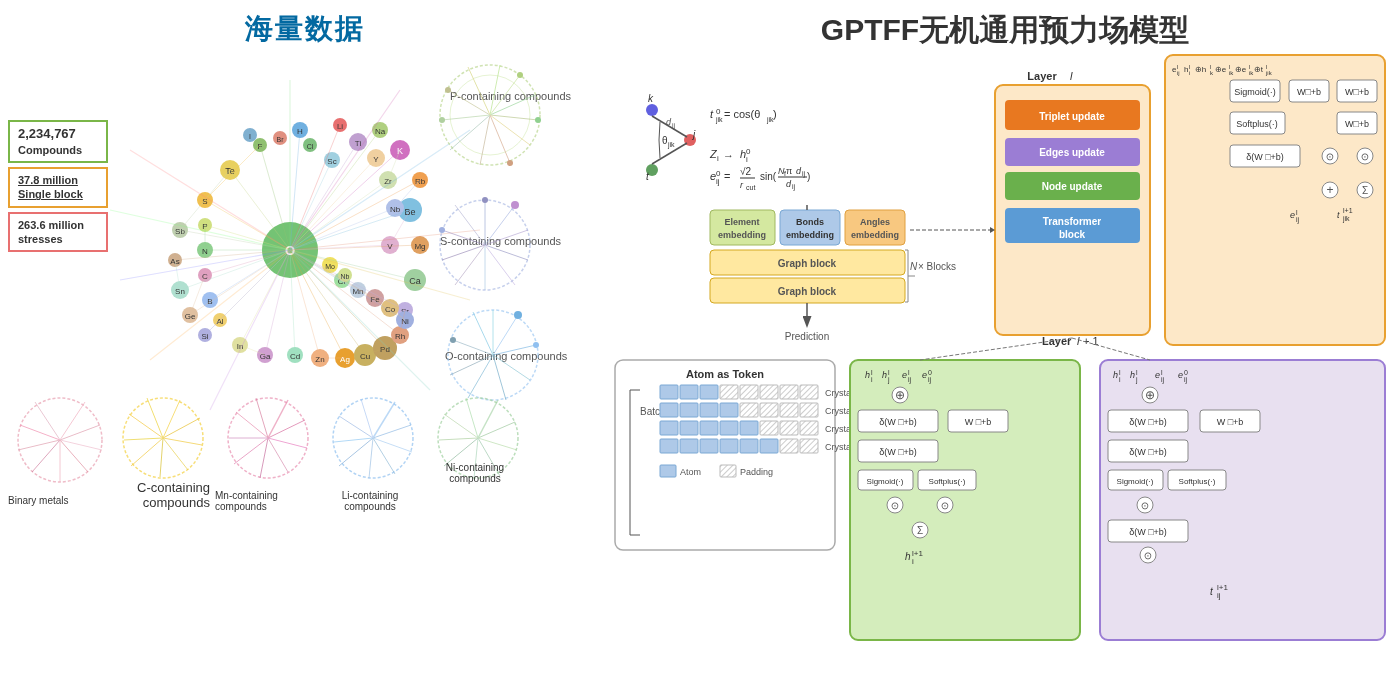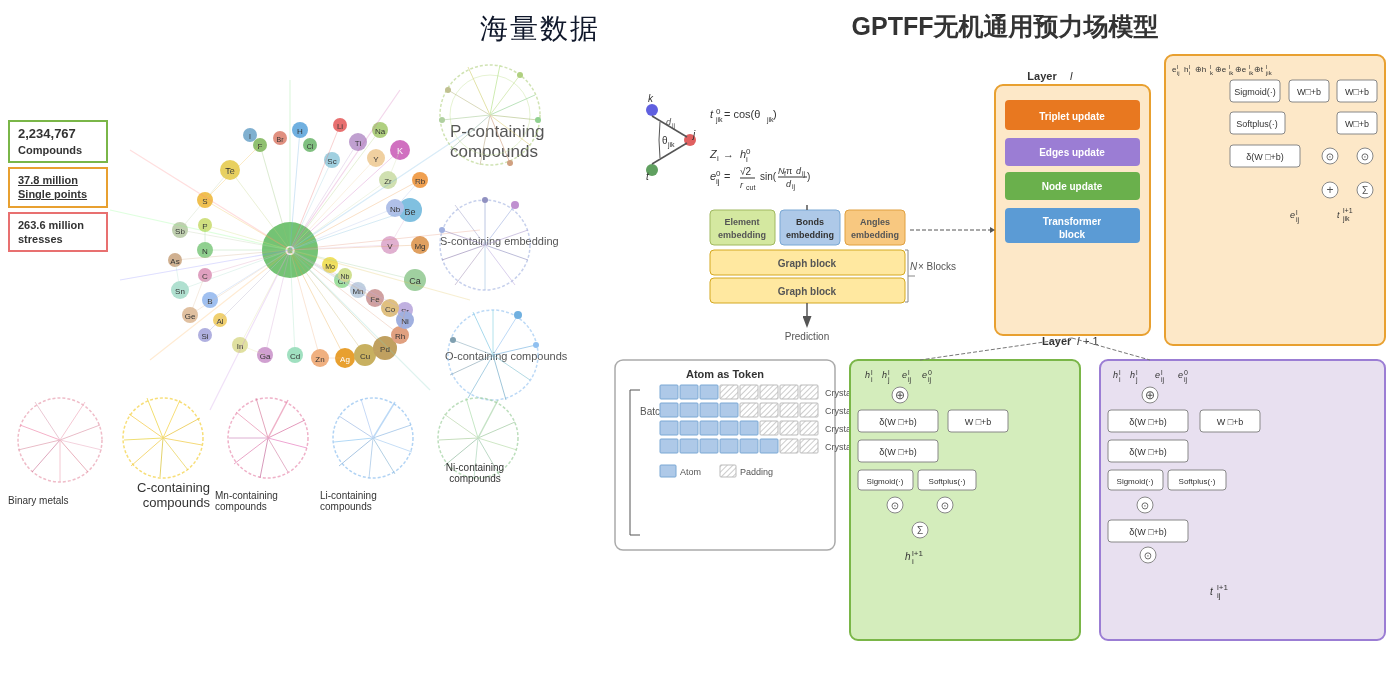--- a/index.html
+++ b/index.html
@@ -21,24 +21,24 @@
 
     
     .left-section {
       width: 610px;
       height: 700px;
       position: relative;
       padding: 10px;
     }
 
     .left-title {
-      text-align: right;
+      text-align: center;
       font-size: 28px;
-      font-weight: normal;
-      color: #0f172a;
+      font-weight: bold;
+      color: #0369a1;
       margin-bottom: 5px;
       letter-spacing: 2px;
     }
 
     
     .stats-boxes {
       position: absolute;
       top: 120px;
       left: 8px;
       display: flex;
@@ -66,21 +66,21 @@
     
     .right-section {
       width: 790px;
       height: 700px;
       position: relative;
       padding: 10px 5px;
     }
 
     .right-title {
       text-align: center;
-      font-size: 25px;
+      font-size: 30px;
       font-weight: bold;
       color: #333;
       margin-bottom: 8px;
     }
 
     
     .network-svg {
       position: absolute;
       top: 50px;
       left: 50px;
@@ -96,21 +96,21 @@
   <div class="left-section">
     <div class="left-title">海量数据</div>
 
     <div class="stats-boxes">
       <div class="stat-box green">
         <div style="font-size:13px;">2,234,767</div>
         <div>Compounds</div>
       </div>
       <div class="stat-box orange">
         <div>37.8 million</div>
-        <div>Single points</div>
+        <div>Single block</div>
       </div>
       <div class="stat-box pink">
         <div>263.6 million</div>
         <div>stresses</div>
       </div>
     </div>
 
     <svg class="network-svg" viewBox="0 0 500 400">
 
       <circle cx="240" cy="200" r="28" fill="#5cb85c" opacity="0.85"></circle>
@@ -275,23 +275,23 @@
         <line x1="240" y1="200" x2="160" y2="360" stroke="#c080e0"></line>
         <line x1="240" y1="200" x2="380" y2="340" stroke="#80d0c0"></line>
         <line x1="240" y1="200" x2="420" y2="250" stroke="#e0c050"></line>
         <line x1="240" y1="200" x2="430" y2="180" stroke="#e08060"></line>
         <line x1="240" y1="200" x2="420" y2="80" stroke="#60b0e0"></line>
         <line x1="240" y1="200" x2="350" y2="40" stroke="#d060b0"></line>
         <line x1="240" y1="200" x2="240" y2="30" stroke="#80e080"></line>
       </g>
     </svg>
 
-    <div style="position:absolute; top:90px; left:450px; font-size:17px; color:#555;margin-top:32px;">P-containing compounds</div>
-
-    <div style="position:absolute; top:235px; left:440px; font-size:11px; color:#555;">S-containing embedding</div>
+    <div style="position:absolute; top:90px; left:450px; font-size:11px; color:#555;">P-containing compounds</div>
+
+    <div style="position:absolute; top:235px; left:440px; font-size:11px; color:#555;">S-containing compounds</div>
 
     <div style="position:absolute; top:350px; left:445px; font-size:11px; color:#555;text-align:right;">O-containing compounds</div>
 
     <svg style="position:absolute; top:55px; left:430px;" width="120" height="120">
       <circle cx="60" cy="60" r="50" fill="none" stroke="#b0d080" stroke-width="1.5" stroke-dasharray="3,2" opacity="0.6"></circle>
       <circle cx="60" cy="60" r="40" fill="none" stroke="#c0e090" stroke-width="1" opacity="0.4"></circle>
       <g opacity="0.6">
         <line x1="60" y1="60" x2="90" y2="20" stroke="#c0e090" stroke-width="1"></line>
         <line x1="60" y1="60" x2="105" y2="40" stroke="#90d090" stroke-width="1"></line>
         <line x1="60" y1="60" x2="108" y2="65" stroke="#b0c080" stroke-width="1"></line>
@@ -403,21 +403,21 @@
         <line x1="48" y1="48" x2="86" y2="35" stroke="#80b0e0" stroke-width="1"></line>
         <line x1="48" y1="48" x2="87" y2="62" stroke="#a0c8f0" stroke-width="1"></line>
         <line x1="48" y1="48" x2="70" y2="84" stroke="#80b0d0" stroke-width="1"></line>
         <line x1="48" y1="48" x2="44" y2="88" stroke="#90b8e0" stroke-width="1"></line>
         <line x1="48" y1="48" x2="14" y2="76" stroke="#70a0d0" stroke-width="1"></line>
         <line x1="48" y1="48" x2="9" y2="52" stroke="#80c0f0" stroke-width="1"></line>
         <line x1="48" y1="48" x2="14" y2="26" stroke="#90b0e0" stroke-width="1"></line>
         <line x1="48" y1="48" x2="36" y2="9" stroke="#a0c0f0" stroke-width="1"></line>
       </g>
     </svg>
-    <div style="position:absolute; top:490px; left:320px; font-size:10px; color:#333; text-align:left; width:100px;">Li-containing<br>compounds</div>
+    <div style="position:absolute; top:490px; left:320px; font-size:10px; color:#333; text-align:center; width:100px;">Li-containing<br>compounds</div>
 
     <svg style="position:absolute; top:390px; left:430px;" width="95" height="95">
       <circle cx="48" cy="48" r="40" fill="none" stroke="#a0d0a0" stroke-width="1.5" stroke-dasharray="3,2" opacity="0.7"></circle>
       <g opacity="0.6">
         <line x1="48" y1="48" x2="68" y2="10" stroke="#a0d0a0" stroke-width="1.5"></line>
         <line x1="48" y1="48" x2="85" y2="32" stroke="#90c090" stroke-width="1"></line>
         <line x1="48" y1="48" x2="87" y2="60" stroke="#b0d8a0" stroke-width="1"></line>
         <line x1="48" y1="48" x2="70" y2="86" stroke="#90c0a0" stroke-width="1"></line>
         <line x1="48" y1="48" x2="44" y2="88" stroke="#a0d0b0" stroke-width="1"></line>
         <line x1="48" y1="48" x2="14" y2="76" stroke="#80b090" stroke-width="1"></line>

